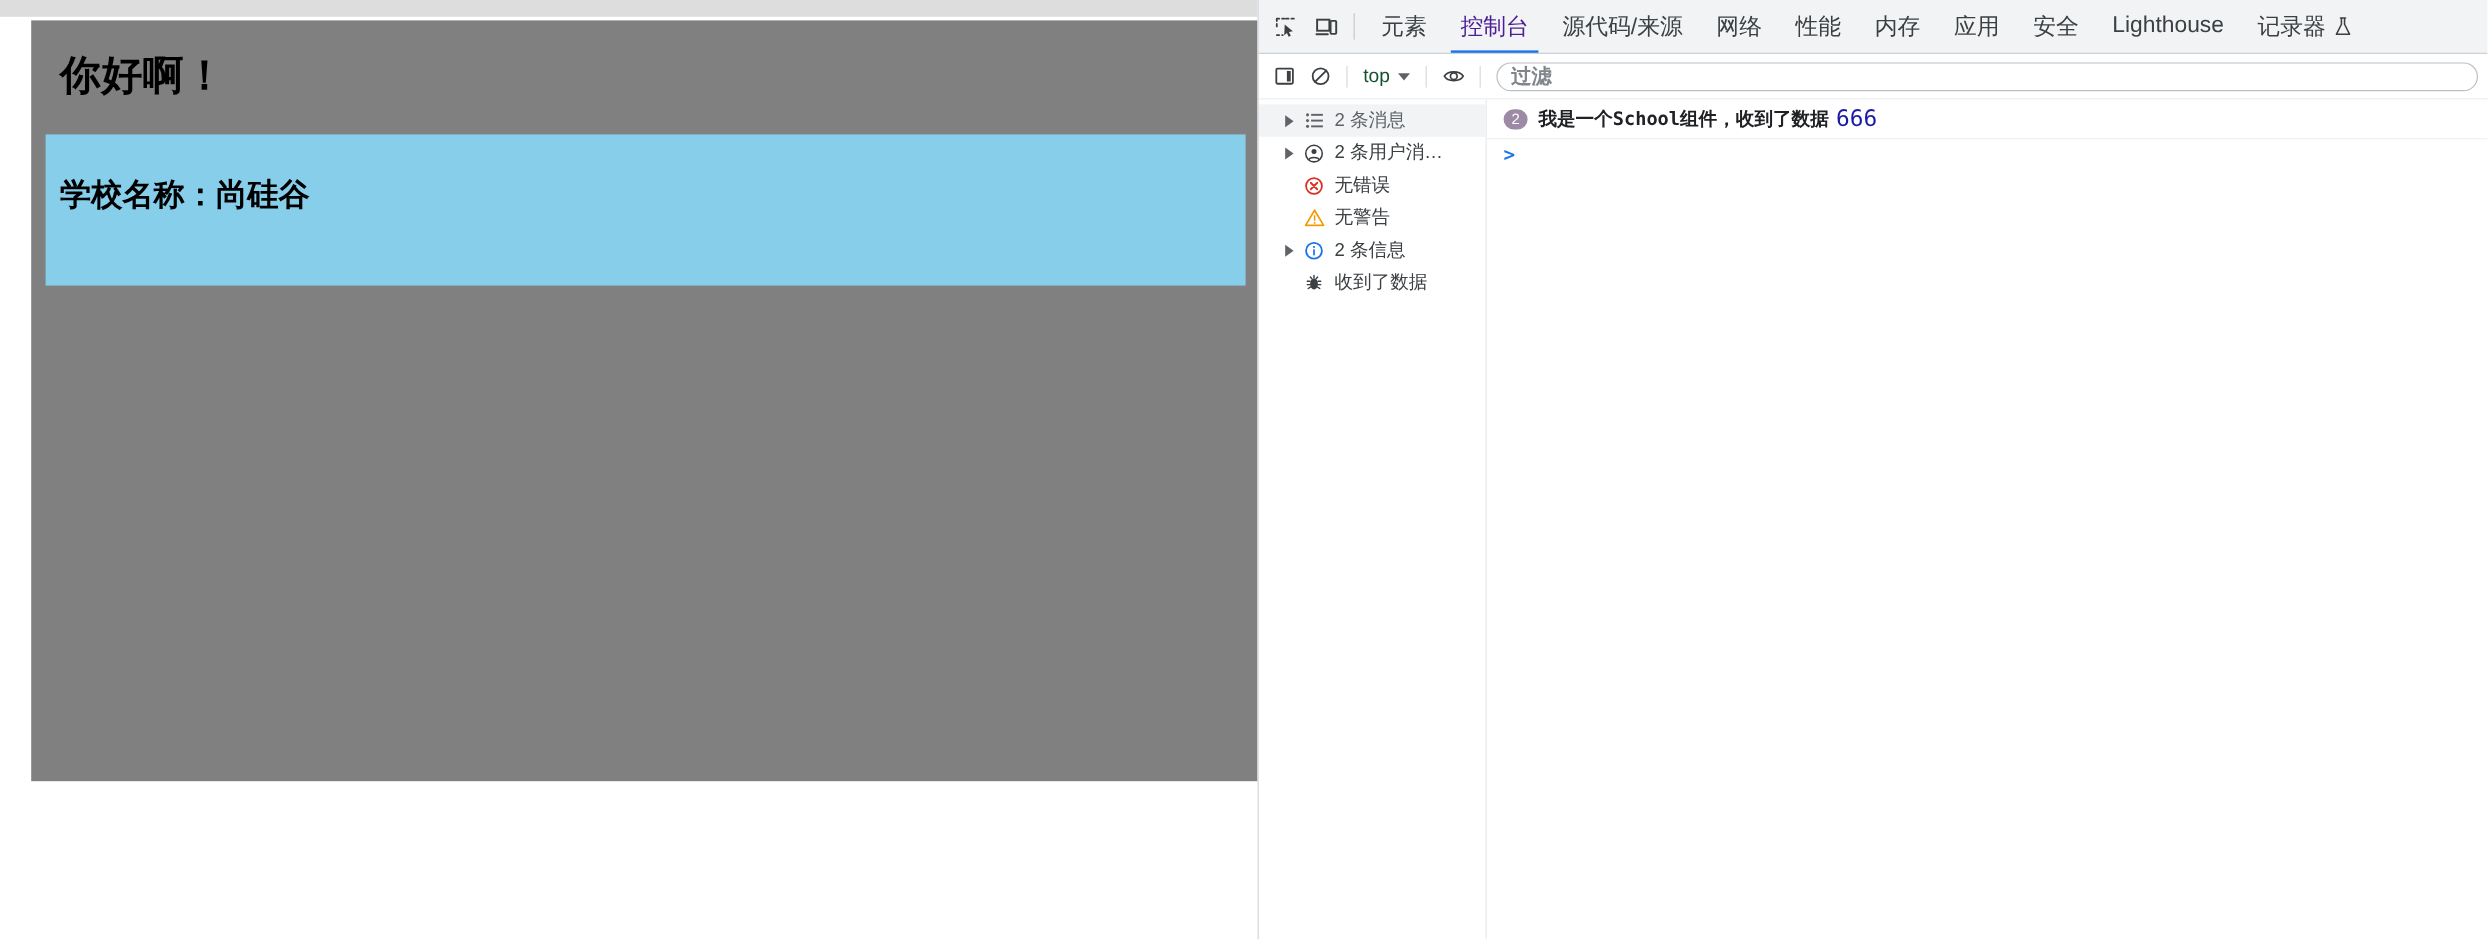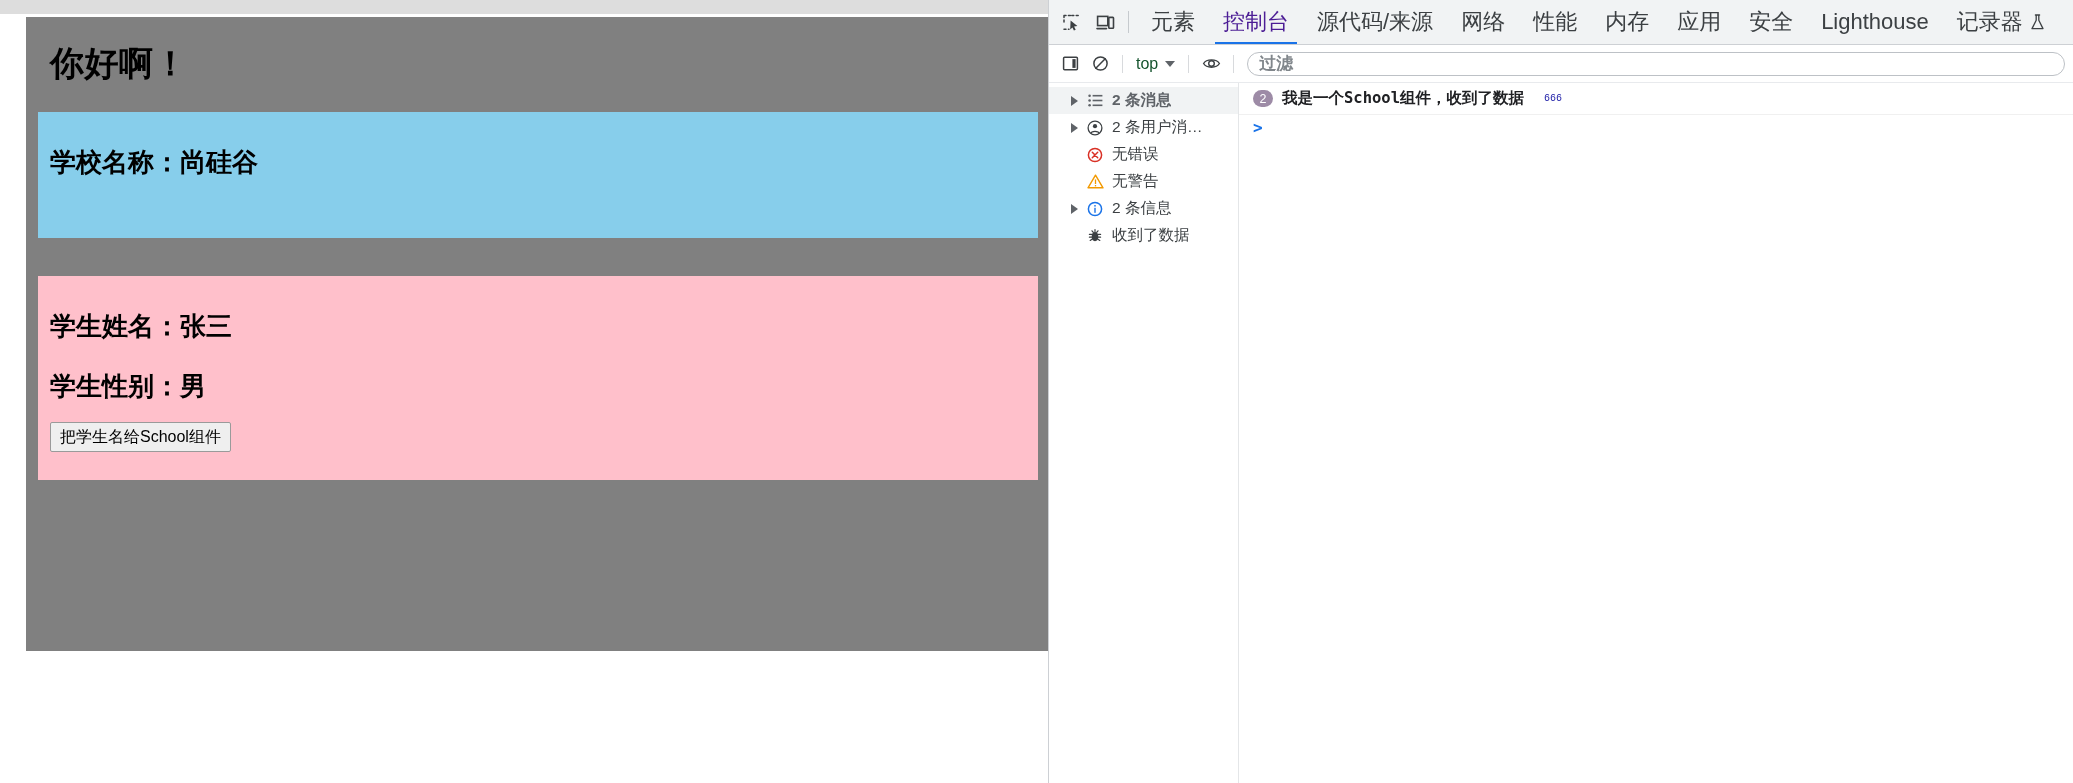--- a/index.html
+++ b/index.html
@@ -97,21 +97,21 @@
     flex: 0 0 auto;
   }
   .dt-sep {
     width: 1px; height: 22px; background: #c6cace; margin: 0 8px 0 6px; flex: 0 0 auto;
   }
   .dt-tabs { display: flex; align-items: stretch; height: 100%; }
   .dt-tab {
     display: flex; align-items: center; justify-content: flex-start;
     padding: 0 14px;
     height: 100%;
-    font-size: 22px;
+    font-size: 19px;
     color: #3c4043;
     cursor: pointer;
     white-space: nowrap;
     position: relative;
   }
   .dt-tab.active { color: #4c1d95; }
   .dt-tab.active::after {
     content: "";
     position: absolute; left: 6px; right: 6px; bottom: 0;
     height: 2px; background: #1a73e8;
@@ -168,21 +168,21 @@
   }
   .side-row {
     display: flex; align-items: center;
     height: 27px;
     padding-left: 18px;
     cursor: pointer;
     font-size: 15.5px;
     color: #3c4043;
     white-space: nowrap;
   }
-  .side-row.selected { background: #f1f3f4; font-weight: bold; }
+  .side-row.selected { background: #f1f3f4; }
   .twisty {
     width: 14px; height: 14px; flex: 0 0 auto;
     display: flex; align-items: center; justify-content: center;
     margin-right: 3px;
   }
   .twisty i {
     width: 0; height: 0;
     border-top: 5px solid transparent;
     border-bottom: 5px solid transparent;
     border-left: 7px solid #5f6368;
@@ -210,21 +210,21 @@
     min-width: 20px;
     height: 17px;
     padding: 0 6px;
     font-size: 12.5px;
     font-family: "Liberation Sans", "DejaVu Sans", sans-serif;
     display: inline-flex; align-items: center; justify-content: center;
     margin-right: 9px;
     flex: 0 0 auto;
   }
   .msg-text { color: #202124; font-weight: bold; }
-  .msg-num { color: #1a1aa6; margin-left: 20px; font-size: 10px; font-family: Liberation Mono, monospace; }
+  .msg-num { color: #1a1aa6; margin-left: 6px; font-size: 19px; }
   .prompt-row {
     display: flex; align-items: center;
     padding: 4px 8px 4px 14px;
     min-height: 26px;
     cursor: text;
   }
   .prompt-arrow {
     color: #1a73e8;
     font-family: "DejaVu Sans Mono", "Liberation Mono", monospace;
     font-size: 16px;
@@ -239,25 +239,20 @@
 
   <div class="viewport">
     <div class="app-container">
 
       <h1 class="greeting">你好啊！</h1>
 
       <div class="panel school">
         <h2>学校名称：尚硅谷</h2>
       </div>
 
-      <div class="panel student">
-        <h2>学生姓名：张三</h2>
-        <h2>学生性别：男</h2>
-        <button class="give-btn">把学生名给School组件</button>
-      </div>
 
     </div>
   </div>
 
   <div class="devtools">
 
     <div class="dt-tabbar">
       <div class="dt-icon-btn">
         <svg width="19" height="19" viewBox="0 0 19 19">
           <g fill="none" stroke="#3c4043" stroke-width="1.5" stroke-linecap="round" stroke-dasharray="2 2.4">

